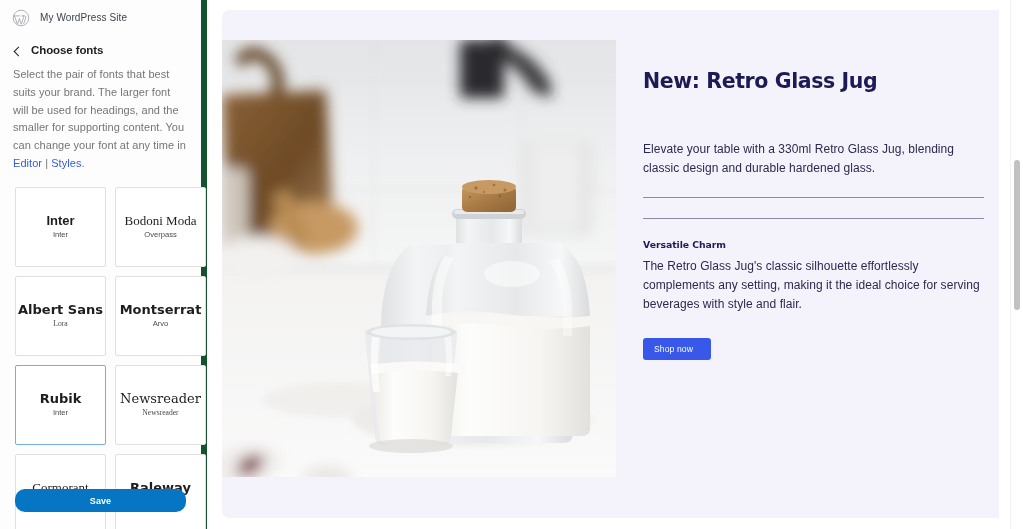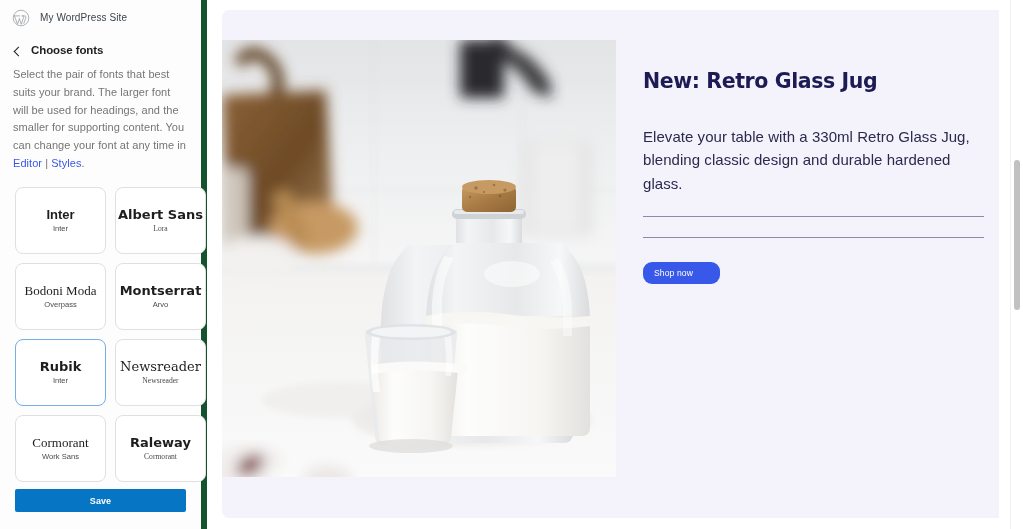--- a/index.html
+++ b/index.html
@@ -85,24 +85,24 @@
   .desc-sep { color: #757575; }
 
   
   .font-grid {
     display: grid;
     grid-template-columns: 91px 91px;
     gap: 9px 9px;
     padding: 14px 12px 0 15px;
   }
   .font-card {
-    height: 67px;
+    height: 80px;
     background: #ffffff;
     border: 1px solid #e0e0e0;
-    border-radius: 8px;
+    border-radius: 2px;
     display: flex;
     flex-direction: column;
     align-items: center;
     justify-content: center;
     gap: 3px;
     cursor: pointer;
   }
   .font-card.selected {
     border: 1.5px solid #74aee3;
     justify-content: center;
@@ -132,21 +132,21 @@
     bottom: 17px;
     padding: 0 15px 0 15px;
   }
   .save-button {
     display: block;
     width: 100%;
     height: 23px;
     background: #0675c4;
     color: #ffffff;
     border: none;
-    border-radius: 2px;
+    border-radius: 10px;
     font-size: 9px;
     font-weight: 600;
     font-family: "Liberation Sans", sans-serif;
     cursor: pointer;
     letter-spacing: .1px;
   }
 
   
   .preview-area {
     position: relative;
@@ -188,53 +188,53 @@
     left: 421px;
     top: 60px;
     width: 341px;
   }
   .hero-title {
     font-size: 20.5px;
     font-weight: 700;
     color: #1d1b54;
     letter-spacing: -.4px;
     line-height: 1.15;
-    margin-bottom: 31px;
+    margin-bottom: 46px;
     font-family: "DejaVu Sans", sans-serif;
   }
   .feature { margin-bottom: 0; }
   .feature-title {
     font-size: 9.3px;
     font-weight: 700;
     color: #1d1b54;
     margin-bottom: 7px;
     letter-spacing: -.05px;
     font-family: "DejaVu Sans", sans-serif;
   }
   .feature-body {
-    font-size: 15px;
+    font-size: 12px;
     line-height: 1.58;
     color: #2b2a4d;
     letter-spacing: .05px;
   }
   .divider {
     height: 1px;
     background: #6a6890;
     margin: 20px 0 20px 0;
     opacity: .75;
   }
   .shop-wrap { margin-top: 24px; }
   .shop-button {
     display: inline-block;
     background: #3858e9;
     color: #ffffff;
     font-size: 8.6px;
-    padding: 6px 27px 6px 11px;
+    padding: 6px 18px 6px 11px;
     border: none;
-    border-radius: 9px;
+    border-radius: 3px;
     cursor: pointer;
     font-family: "Liberation Sans", sans-serif;
     letter-spacing: .1px;
   }
 
   
   .scrollbar-track {
     position: absolute;
     right: 0; top: 0;
     width: 13px; height: 529px;
@@ -278,26 +278,26 @@
     <p class="panel-desc">
       <span>Select the pair of fonts that best suits your brand. The larger font will be used for headings, and the smaller for supporting content. You can change your font at any time in </span><a href="#">Editor</a><span class="desc-sep"> | </span><a href="#">Styles</a><span>.</span>
     </p>
 
     <div class="font-grid">
       <div class="font-card">
         <span class="font-head f-sans">Inter</span>
         <span class="font-sub f-sans-reg">Inter</span>
       </div>
       <div class="font-card">
+        <span class="font-head f-serif">Bodoni Moda</span>
+        <span class="font-sub f-sans-reg">Overpass</span>
+      </div>
+      <div class="font-card">
         <span class="font-head f-dsans">Albert Sans</span>
         <span class="font-sub f-serif">Lora</span>
-      </div>
-      <div class="font-card">
-        <span class="font-head f-serif">Bodoni Moda</span>
-        <span class="font-sub f-sans-reg">Overpass</span>
       </div>
       <div class="font-card">
         <span class="font-head f-dsans">Montserrat</span>
         <span class="font-sub f-sans-reg">Arvo</span>
       </div>
       <div class="font-card selected">
         <span class="font-head f-dsans">Rubik</span>
         <span class="font-sub f-sans-reg">Inter</span>
       </div>
       <div class="font-card">
@@ -452,20 +452,24 @@
 
           <div class="feature">
             <div class="feature-body">Elevate your table with a 330ml Retro Glass Jug, blending classic design and durable hardened glass.</div>
           </div>
 
           <div class="divider"></div>
 
 
           <div class="divider"></div>
 
+          <div class="feature">
+            <div class="feature-title">Versatile Charm</div>
+            <div class="feature-body">The Retro Glass Jug's classic silhouette effortlessly complements any setting, making it the ideal choice for serving beverages with style and flair.</div>
+          </div>
 
           <div class="shop-wrap">
             <button class="shop-button">Shop now</button>
           </div>
         </div>
 
       </div>
     </div>
 
     <div class="scrollbar-track">

